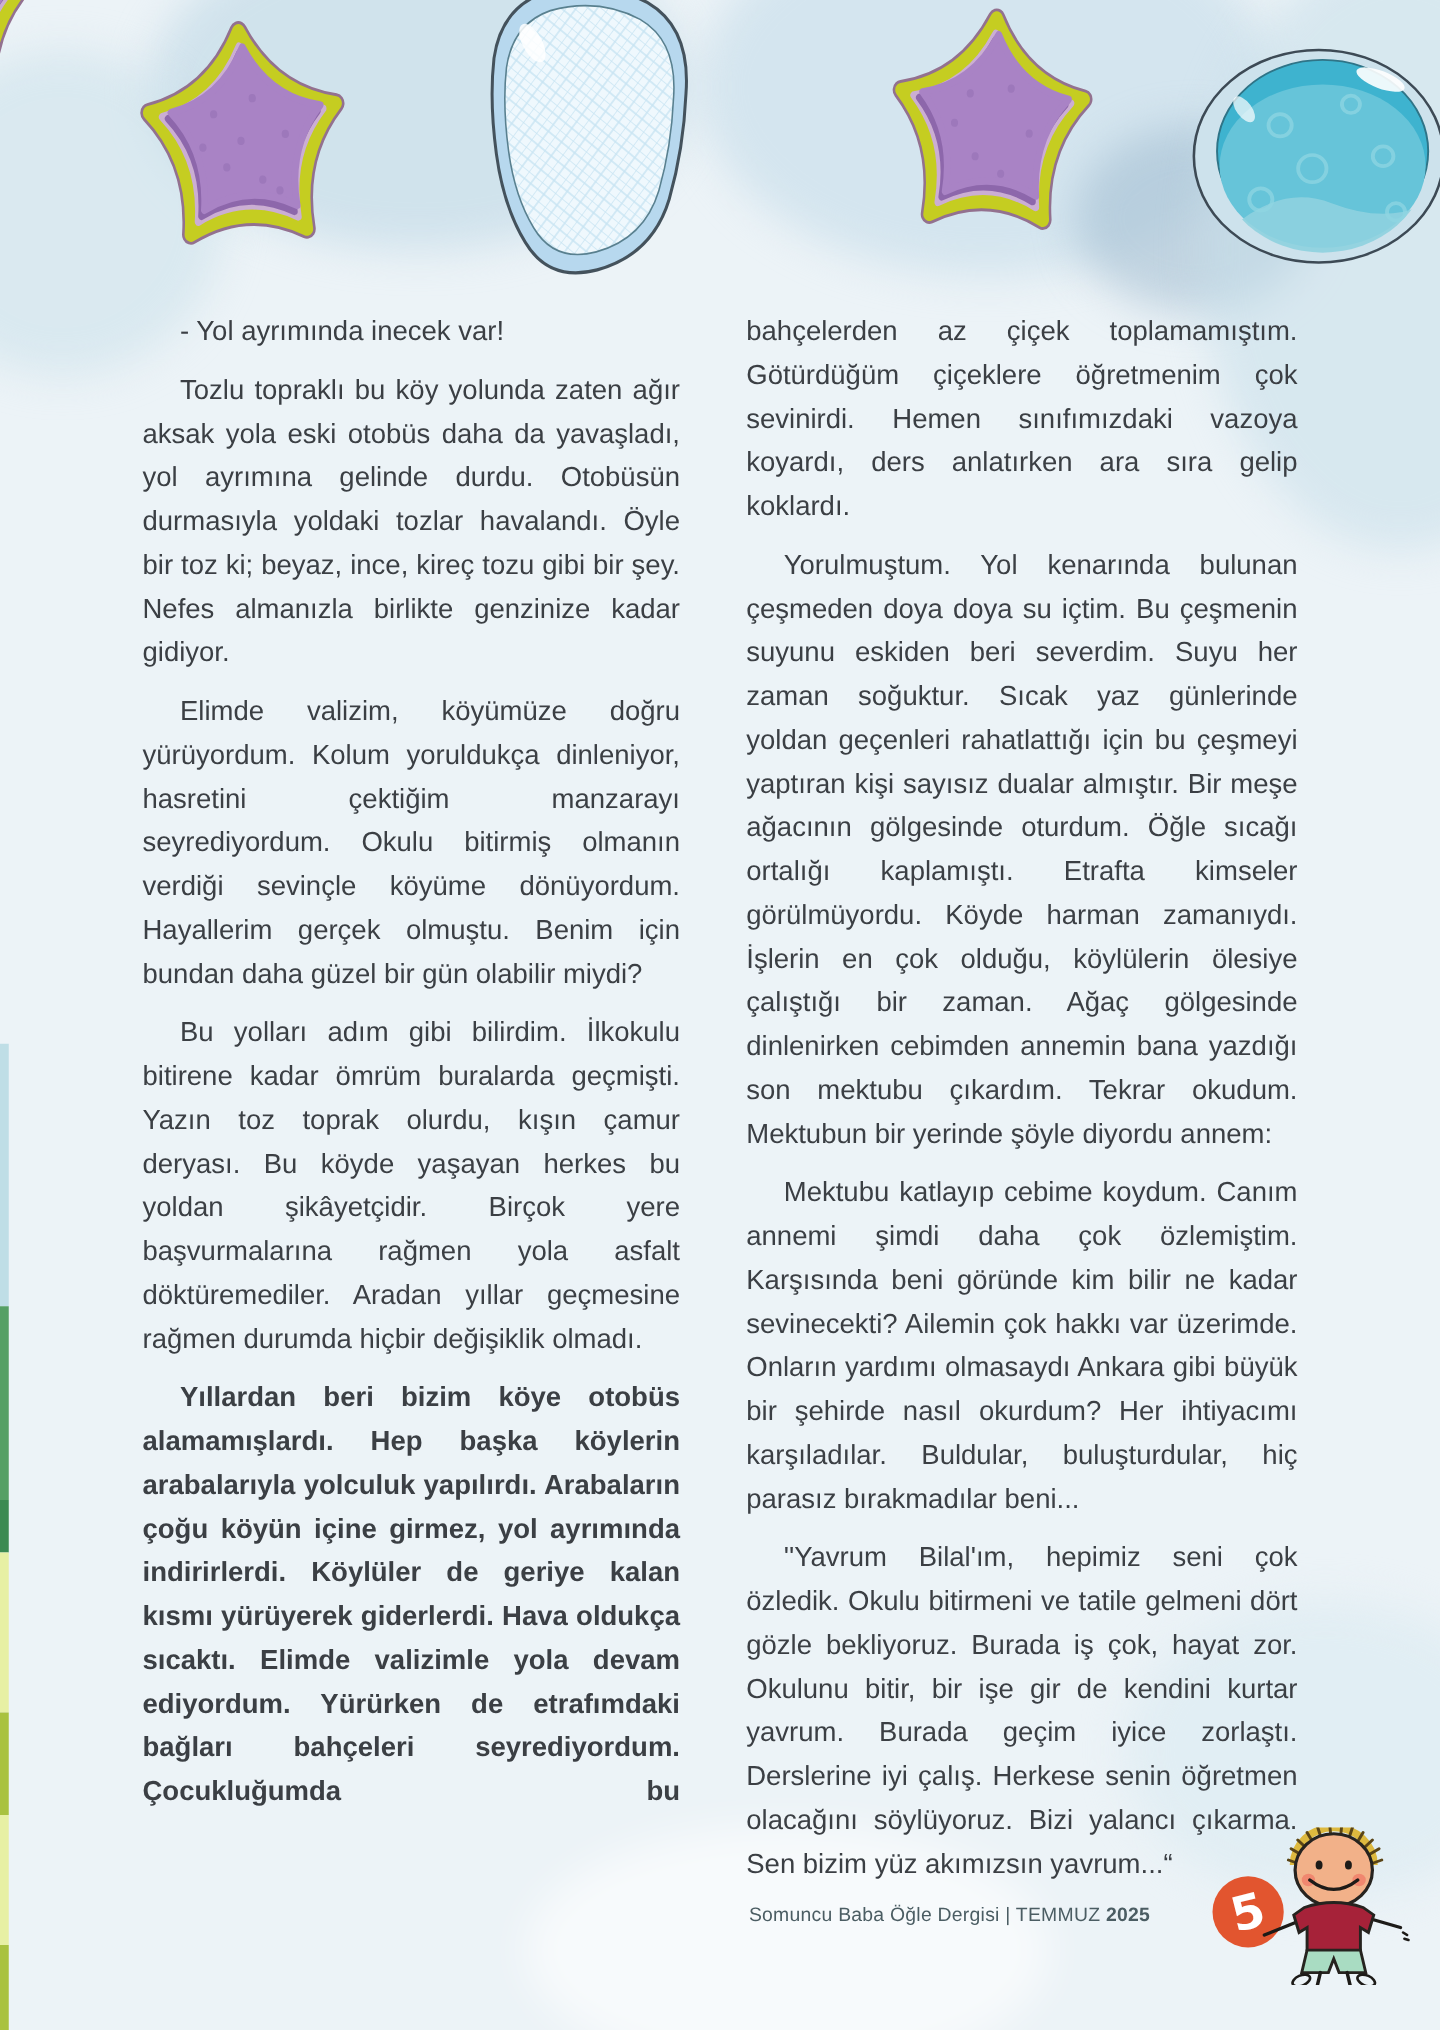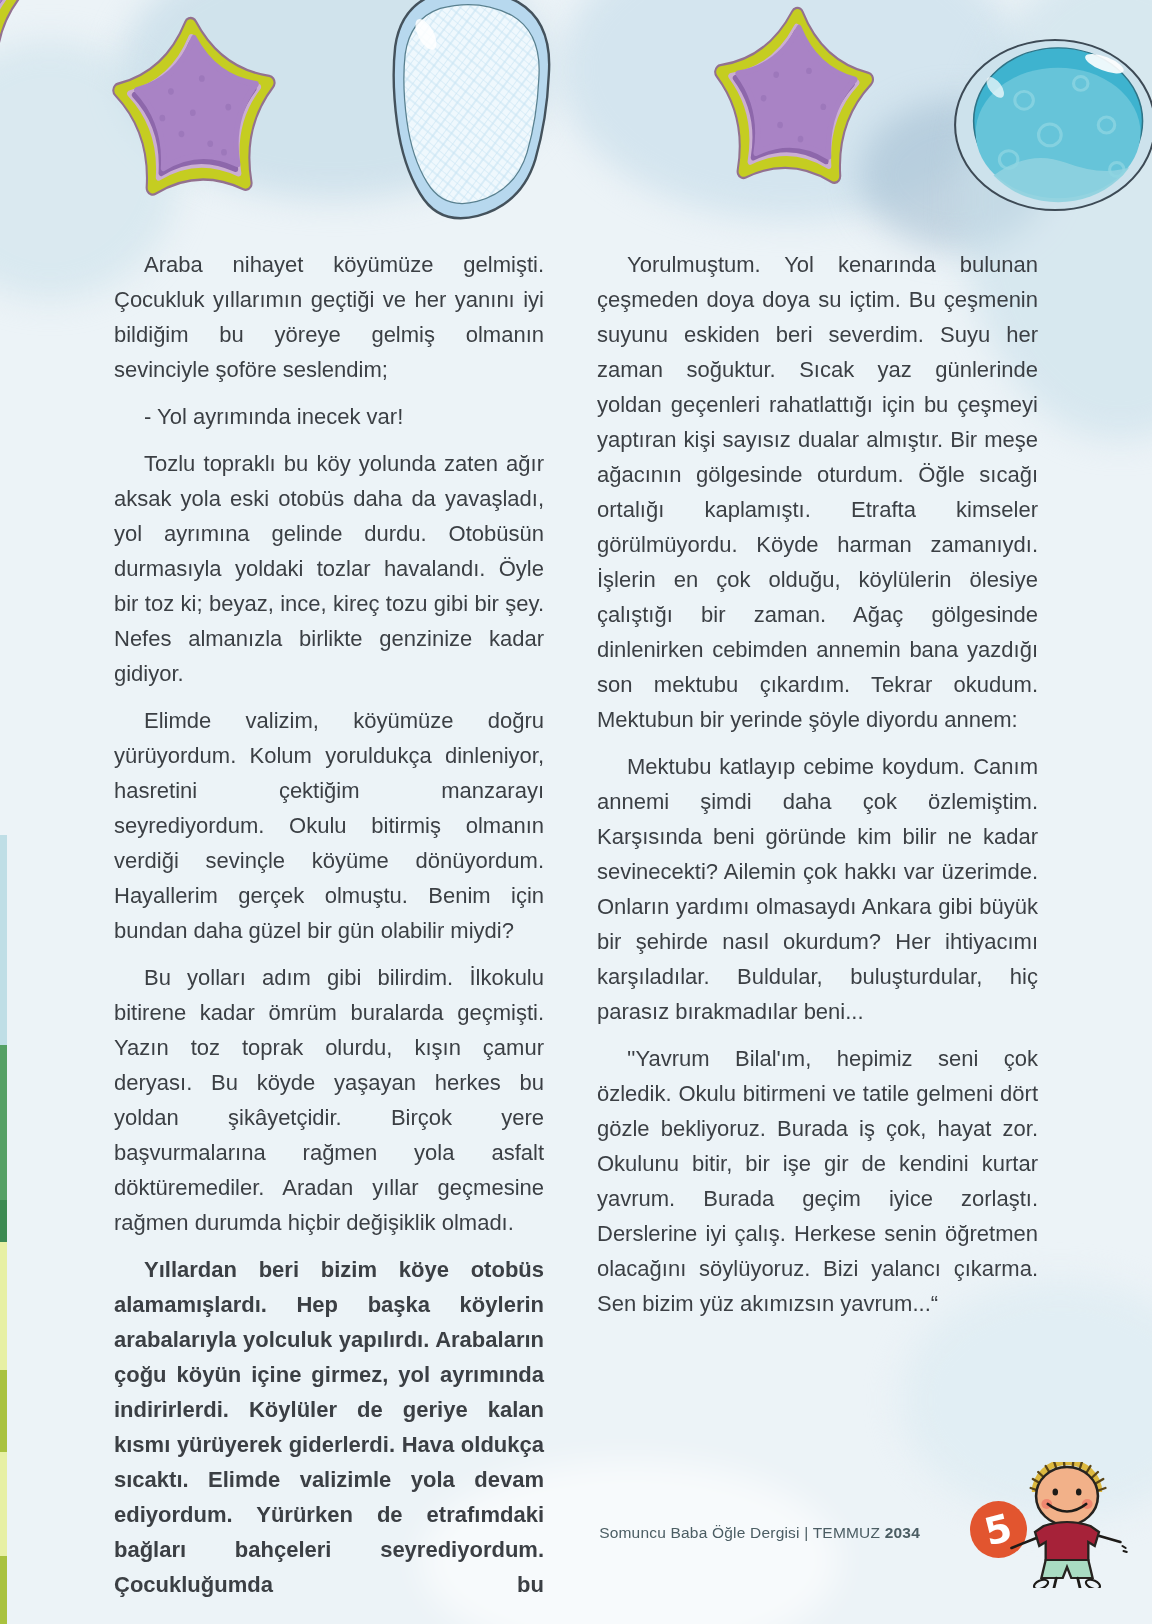--- a/index.html
+++ b/index.html
@@ -158,39 +158,39 @@
           <circle cx="95" cy="100" r="11"></circle>
         <circle cx="55" cy="125" r="9"></circle>
           <circle cx="160" cy="135" r="7"></circle>
       </g>
     </g>
     <ellipse cx="148" cy="28" rx="20" ry="7" transform="rotate(22 148 28)" fill="#ffffff" opacity="0.9"></ellipse>
     <ellipse cx="42" cy="52" rx="6" ry="12" transform="rotate(-35 42 52)" fill="#ffffff" opacity="0.7"></ellipse>
   </svg>
 
   <div class="col col-left">
-    <p>Araba nihayet köyümüze gelmişti. Çocukluk yıllarımın geçtiği ve her yanını iyi bildiğim bu yöreye gelmiş olmanın sevinciyle şoföre seslendim;</p>
     <p>- Yol ayrımında inecek var!</p>
     <p>Tozlu topraklı bu köy yolunda zaten ağır aksak yola eski otobüs daha da yavaşladı, yol ayrımına gelinde durdu. Otobüsün durmasıyla yoldaki tozlar havalandı. Öyle bir toz ki; beyaz, ince, kireç tozu gibi bir şey. Nefes almanızla birlikte genzinize kadar gidiyor.</p>
     <p>Elimde valizim, köyümüze doğru yürüyordum. Kolum yoruldukça dinleniyor, hasretini çektiğim manzarayı seyrediyordum. Okulu bitirmiş olmanın verdiği sevinçle köyüme dönüyordum. Hayallerim gerçek olmuştu. Benim için bundan daha güzel bir gün olabilir miydi?</p>
     <p>Bu yolları adım gibi bilirdim. İlkokulu bitirene kadar ömrüm buralarda geçmişti. Yazın toz toprak olurdu, kışın çamur deryası. Bu köyde yaşayan herkes bu yoldan şikâyetçidir. Birçok yere başvurmalarına rağmen yola asfalt döktüremediler. Aradan yıllar geçmesine rağmen durumda hiçbir değişiklik olmadı.</p>
     <p class="cont">Yıllardan beri bizim köye otobüs alamamışlardı. Hep başka köylerin arabalarıyla yolculuk yapılırdı. Arabaların çoğu köyün içine girmez, yol ayrımında indirirlerdi. Köylüler de geriye kalan kısmı yürüyerek giderlerdi. Hava oldukça sıcaktı. Elimde valizimle yola devam ediyordum. Yürürken de etrafımdaki bağları bahçeleri seyrediyordum. Çocukluğumda bu</p>
   </div>
 
   <div class="col col-right">
+    <p class="noindent">bahçelerden az çiçek toplamamıştım. Götürdüğüm çiçeklere öğretmenim çok sevinirdi. Hemen sınıfımızdaki vazoya koyardı, ders anlatırken ara sıra gelip koklardı.</p>
     <p>Yorulmuştum. Yol kenarında bulunan çeşmeden doya doya su içtim. Bu çeşmenin suyunu eskiden beri severdim. Suyu her zaman soğuktur. Sıcak yaz günlerinde yoldan geçenleri rahatlattığı için bu çeşmeyi yaptıran kişi sayısız dualar almıştır. Bir meşe ağacının gölgesinde oturdum. Öğle sıcağı ortalığı kaplamıştı. Etrafta kimseler görülmüyordu. Köyde harman zamanıydı. İşlerin en çok olduğu, köylülerin ölesiye çalıştığı bir zaman. Ağaç gölgesinde dinlenirken cebimden annemin bana yazdığı son mektubu çıkardım. Tekrar okudum. Mektubun bir yerinde şöyle diyordu annem:</p>
     <p>Mektubu katlayıp cebime koydum. Canım annemi şimdi daha çok özlemiştim. Karşısında beni göründe kim bilir ne kadar sevinecekti? Ailemin çok hakkı var üzerimde. Onların yardımı olmasaydı Ankara gibi büyük bir şehirde nasıl okurdum? Her ihtiyacımı karşıladılar. Buldular, buluşturdular, hiç parasız bırakmadılar beni...</p>
     <p>''Yavrum Bilal'ım, hepimiz seni çok özledik. Okulu bitirmeni ve tatile gelmeni dört gözle bekliyoruz. Burada iş çok, hayat zor. Okulunu bitir, bir işe gir de kendini kurtar yavrum. Burada geçim iyice zorlaştı. Derslerine iyi çalış. Herkese senin öğretmen olacağını söylüyoruz. Bizi yalancı çıkarma. Sen bizim yüz akımızsın yavrum...“</p>
   </div>
 
   <div class="footer">
     <span>Somuncu Baba Öğle Dergisi</span>
     <span>|</span>
     <span>TEMMUZ</span>
-    <span class="yr">2034</span>
+    <span class="yr">2025</span>
   </div>
 
   <div class="badge">
     <span>5</span>
   </div>
 
   <svg class="kid" viewBox="0 0 120 126" preserveAspectRatio="none">
 
     <path d="M30,30 A30,30 0 0 1 90,30" fill="none" stroke="#ddb93f" stroke-width="6"></path>
     <path d="M26,26 L34,29 M28,17 L36,22 M33,10 L40,17 M40,4 L45,13 M48,0 L51,10 M57,-2 L58,9 M66,-2 L65,9 M74,0 L71,10 M82,4 L77,13 M89,10 L82,17 M94,17 L86,22 M96,26 L88,29" stroke="#5a4517" stroke-width="2.2" stroke-linecap="round" fill="none"></path>

